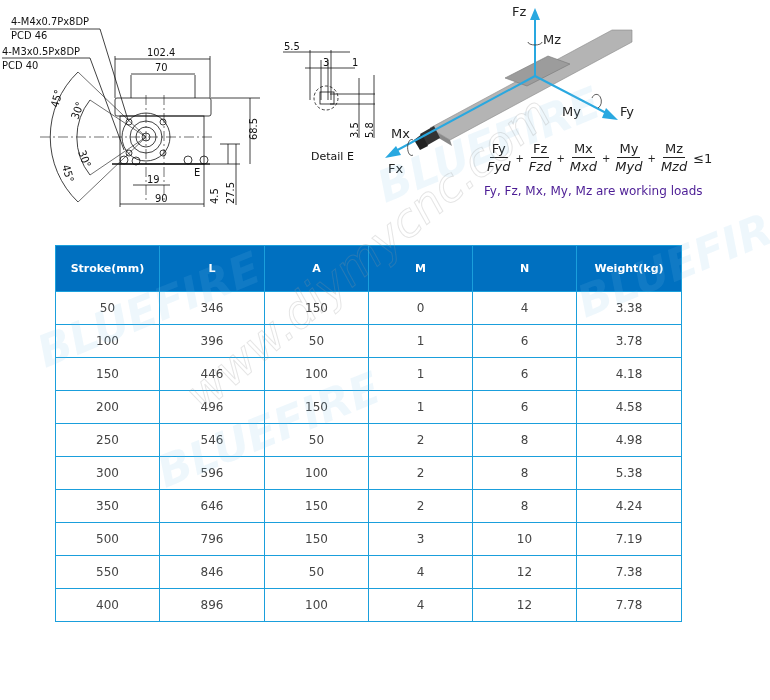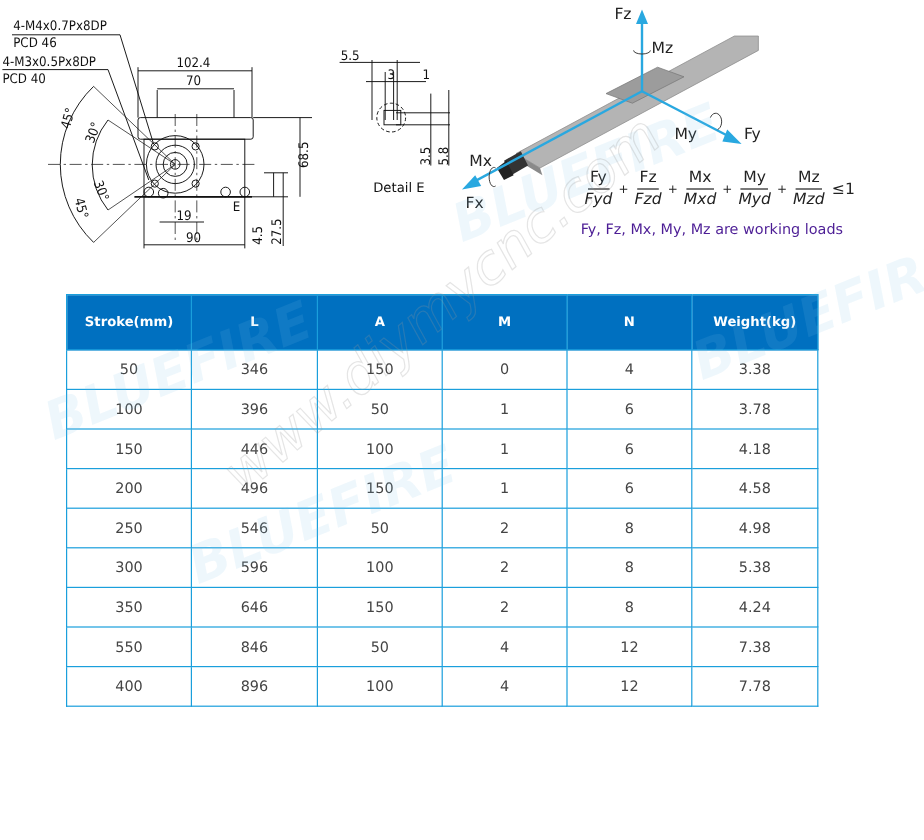--- a/index.html
+++ b/index.html
@@ -268,20 +268,28 @@
     </tr>
     <tr>
       <td>350</td>
       <td>646</td>
       <td>150</td>
       <td>2</td>
       <td>8</td>
       <td>4.24</td>
     </tr>
     <tr>
+      <td>500</td>
+      <td>796</td>
+      <td>150</td>
+      <td>3</td>
+      <td>10</td>
+      <td>7.19</td>
+    </tr>
+    <tr>
       <td>550</td>
       <td>846</td>
       <td>50</td>
       <td>4</td>
       <td>12</td>
       <td>7.38</td>
     </tr>
     <tr>
       <td>400</td>
       <td>896</td>

